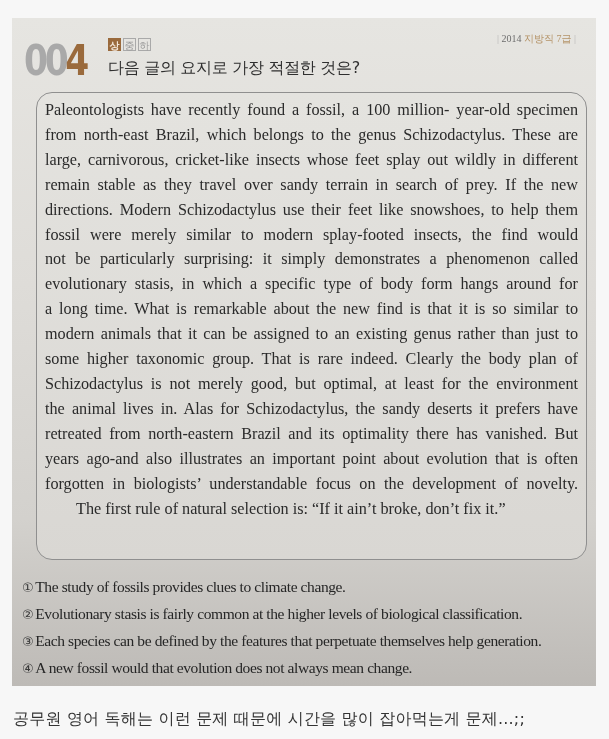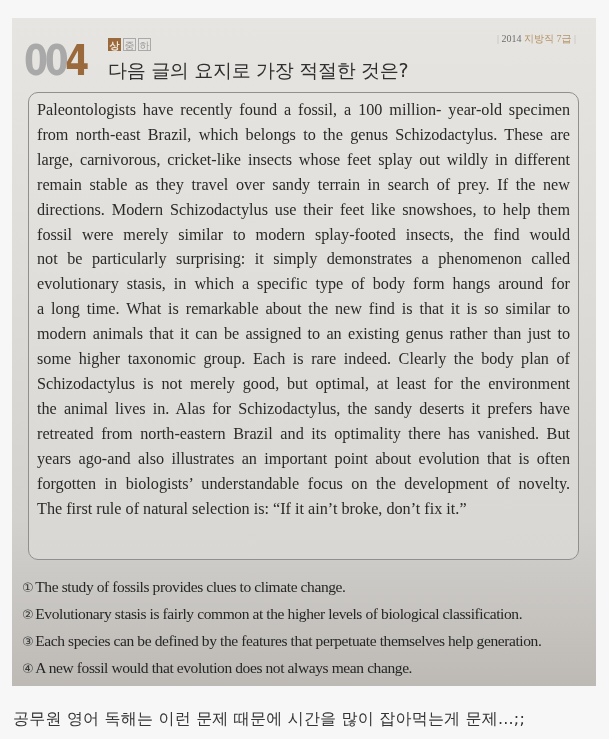--- a/index.html
+++ b/index.html
@@ -57,43 +57,43 @@
     .diff-box.active {
       background: #9a6a3c;
       border-color: #9a6a3c;
       color: #f2e6d8;
       font-weight: bold;
     }
     .prompt {
       position: absolute;
       left: 96px;
       top: 40px;
-      font-size: 19px;
+      font-size: 16px;
       color: #2f2f2f;
       letter-spacing: -0.3px;
     }
     .source {
       position: absolute;
       right: 20px;
       top: 14px;
       font-size: 10px;
       color: #8b8b8b;
       font-family: Liberation Serif, serif;
     }
     .source .pipe { color: #b8b8b8; }
     .source .year { color: #6e6e6e; }
     .source .exam { color: #b59469; }
     .passage-box {
       position: absolute;
-      left: 16px;
+      left: 24px;
       top: 74px;
       width: 551px;
       height: 468px;
       border: 1px solid #8f8f8f;
-      border-radius: 10px;
+      border-radius: 16px;
       box-sizing: border-box;
       background: linear-gradient(180deg, #e4e3df 0%, #d9d7d3 100%);
       text-decoration: underline;
     }
     .passage {
       position: absolute;
       left: 8px;
       top: 5px;
       width: 533px;
       margin: 0;
@@ -104,20 +104,21 @@
       text-align: justify;
     }
     .passage .line {
       display: block;
       text-align: justify;
       text-align-last: justify;
       white-space: nowrap;
     }
     .passage .line.last {
       text-align-last: left;
+      margin-left: 31px;
     }
     .choices {
       position: absolute;
       left: 10px;
       top: 556px;
       width: 560px;
       font-family: "Liberation Serif", serif;
       font-size: 15.5px;
       line-height: 26px;
       color: #262626;
@@ -172,21 +173,21 @@
       <span class="line">Paleontologists have recently found a fossil, a 100 million- year-old specimen</span>
       <span class="line">from north-east Brazil, which belongs to the genus Schizodactylus. These are</span>
       <span class="line">large, carnivorous, cricket-like insects whose feet splay out wildly in different</span>
       <span class="line">remain stable as they travel over sandy terrain in search of prey. If the new</span>
       <span class="line">directions. Modern Schizodactylus use their feet like snowshoes, to help them</span>
       <span class="line">fossil were merely similar to modern splay-footed insects, the find would</span>
       <span class="line">not be particularly surprising: it simply demonstrates a phenomenon called</span>
       <span class="line">evolutionary stasis, in which a specific type of body form hangs around for</span>
       <span class="line">a long time. What is remarkable about the new find is that it is so similar to</span>
       <span class="line">modern animals that it can be assigned to an existing genus rather than just to</span>
-      <span class="line">some higher taxonomic group. Each is rare indeed. Clearly the body plan of</span>
+      <span class="line">some higher taxonomic group. That is rare indeed. Clearly the body plan of</span>
       <span class="line">Schizodactylus is not merely good, but optimal, at least for the environment</span>
       <span class="line">the animal lives in. Alas for Schizodactylus, the sandy deserts it prefers have</span>
       <span class="line">retreated from north-eastern Brazil and its optimality there has vanished. But</span>
       <span class="line">years ago-and also illustrates an important point about evolution that is often</span>
       <span class="line">forgotten in biologists’ understandable focus on the development of novelty.</span>
       <span class="line last">The first rule of natural selection is: “If it ain’t broke, don’t fix it.”</span>
     </p>
   </div>
 
   <div class="choices">

